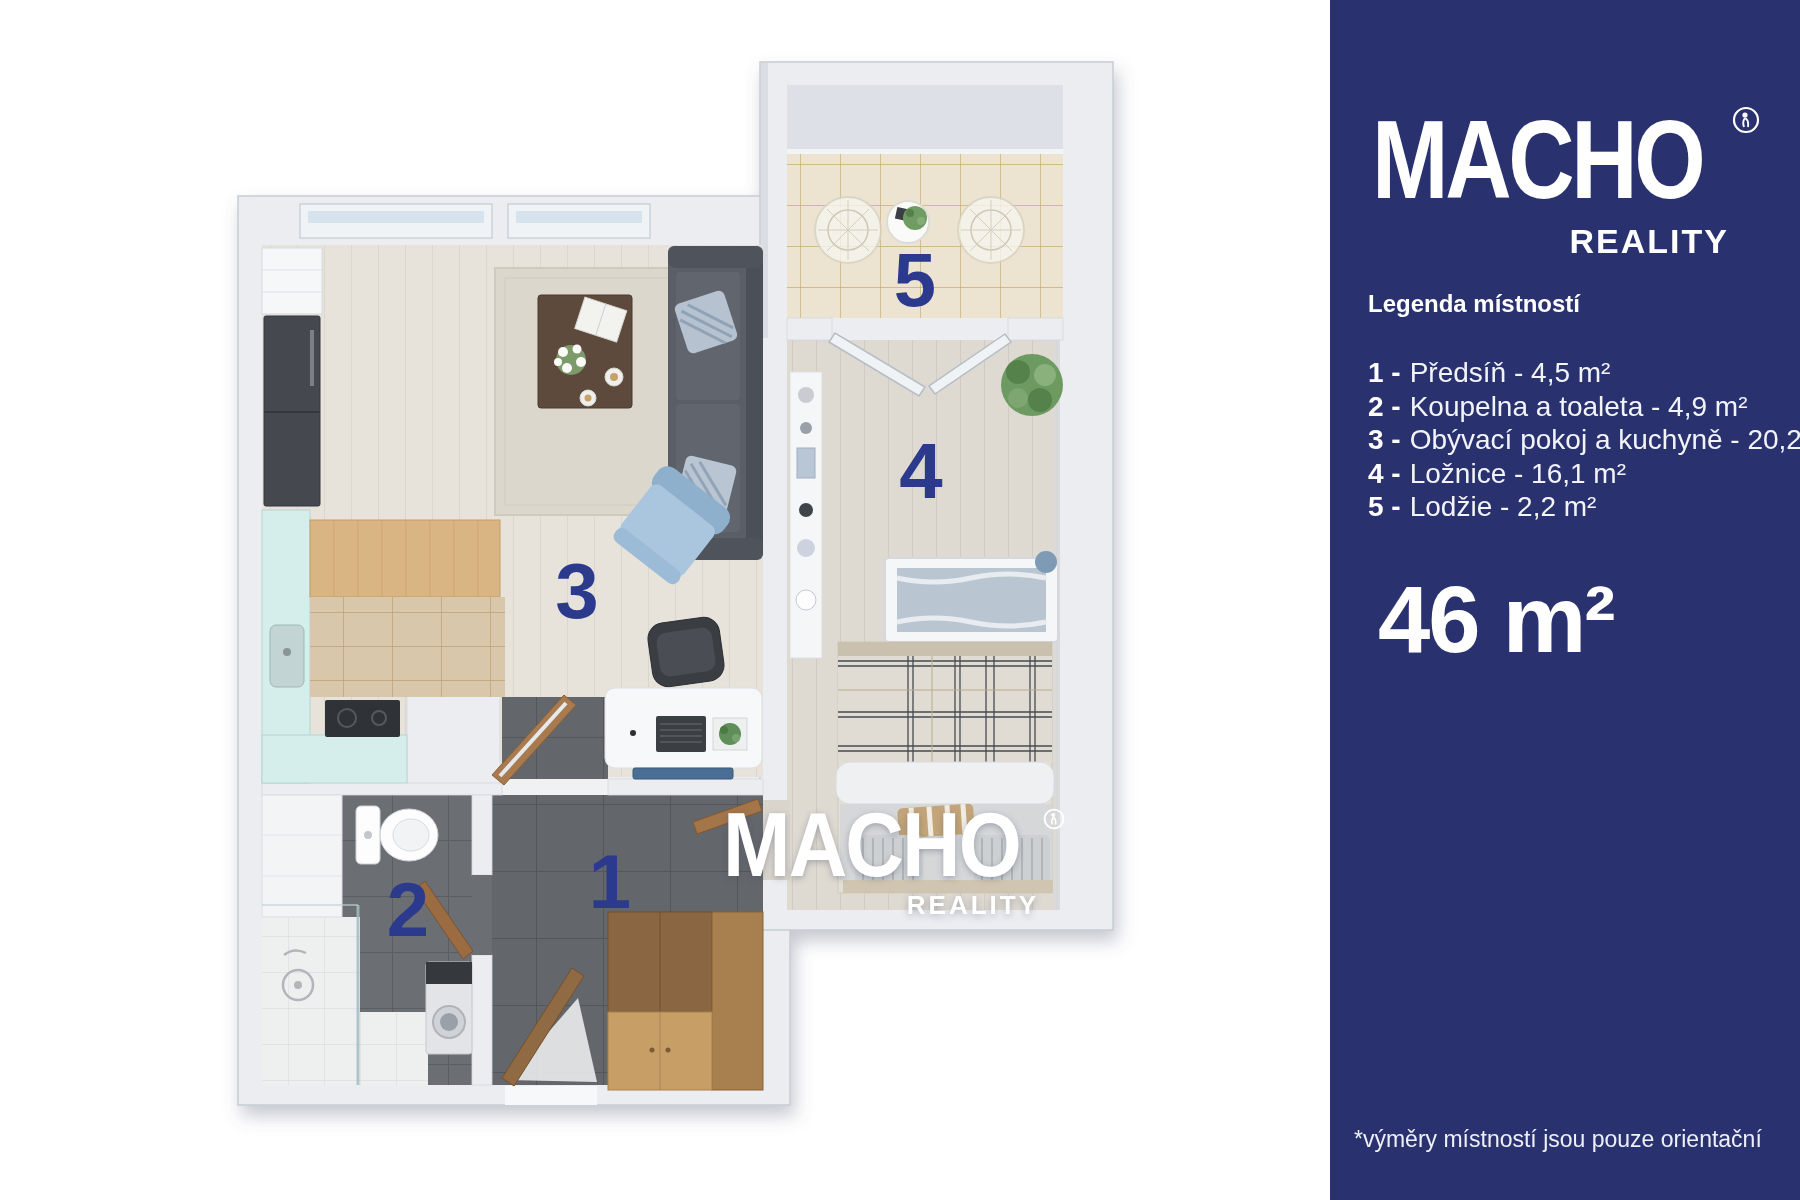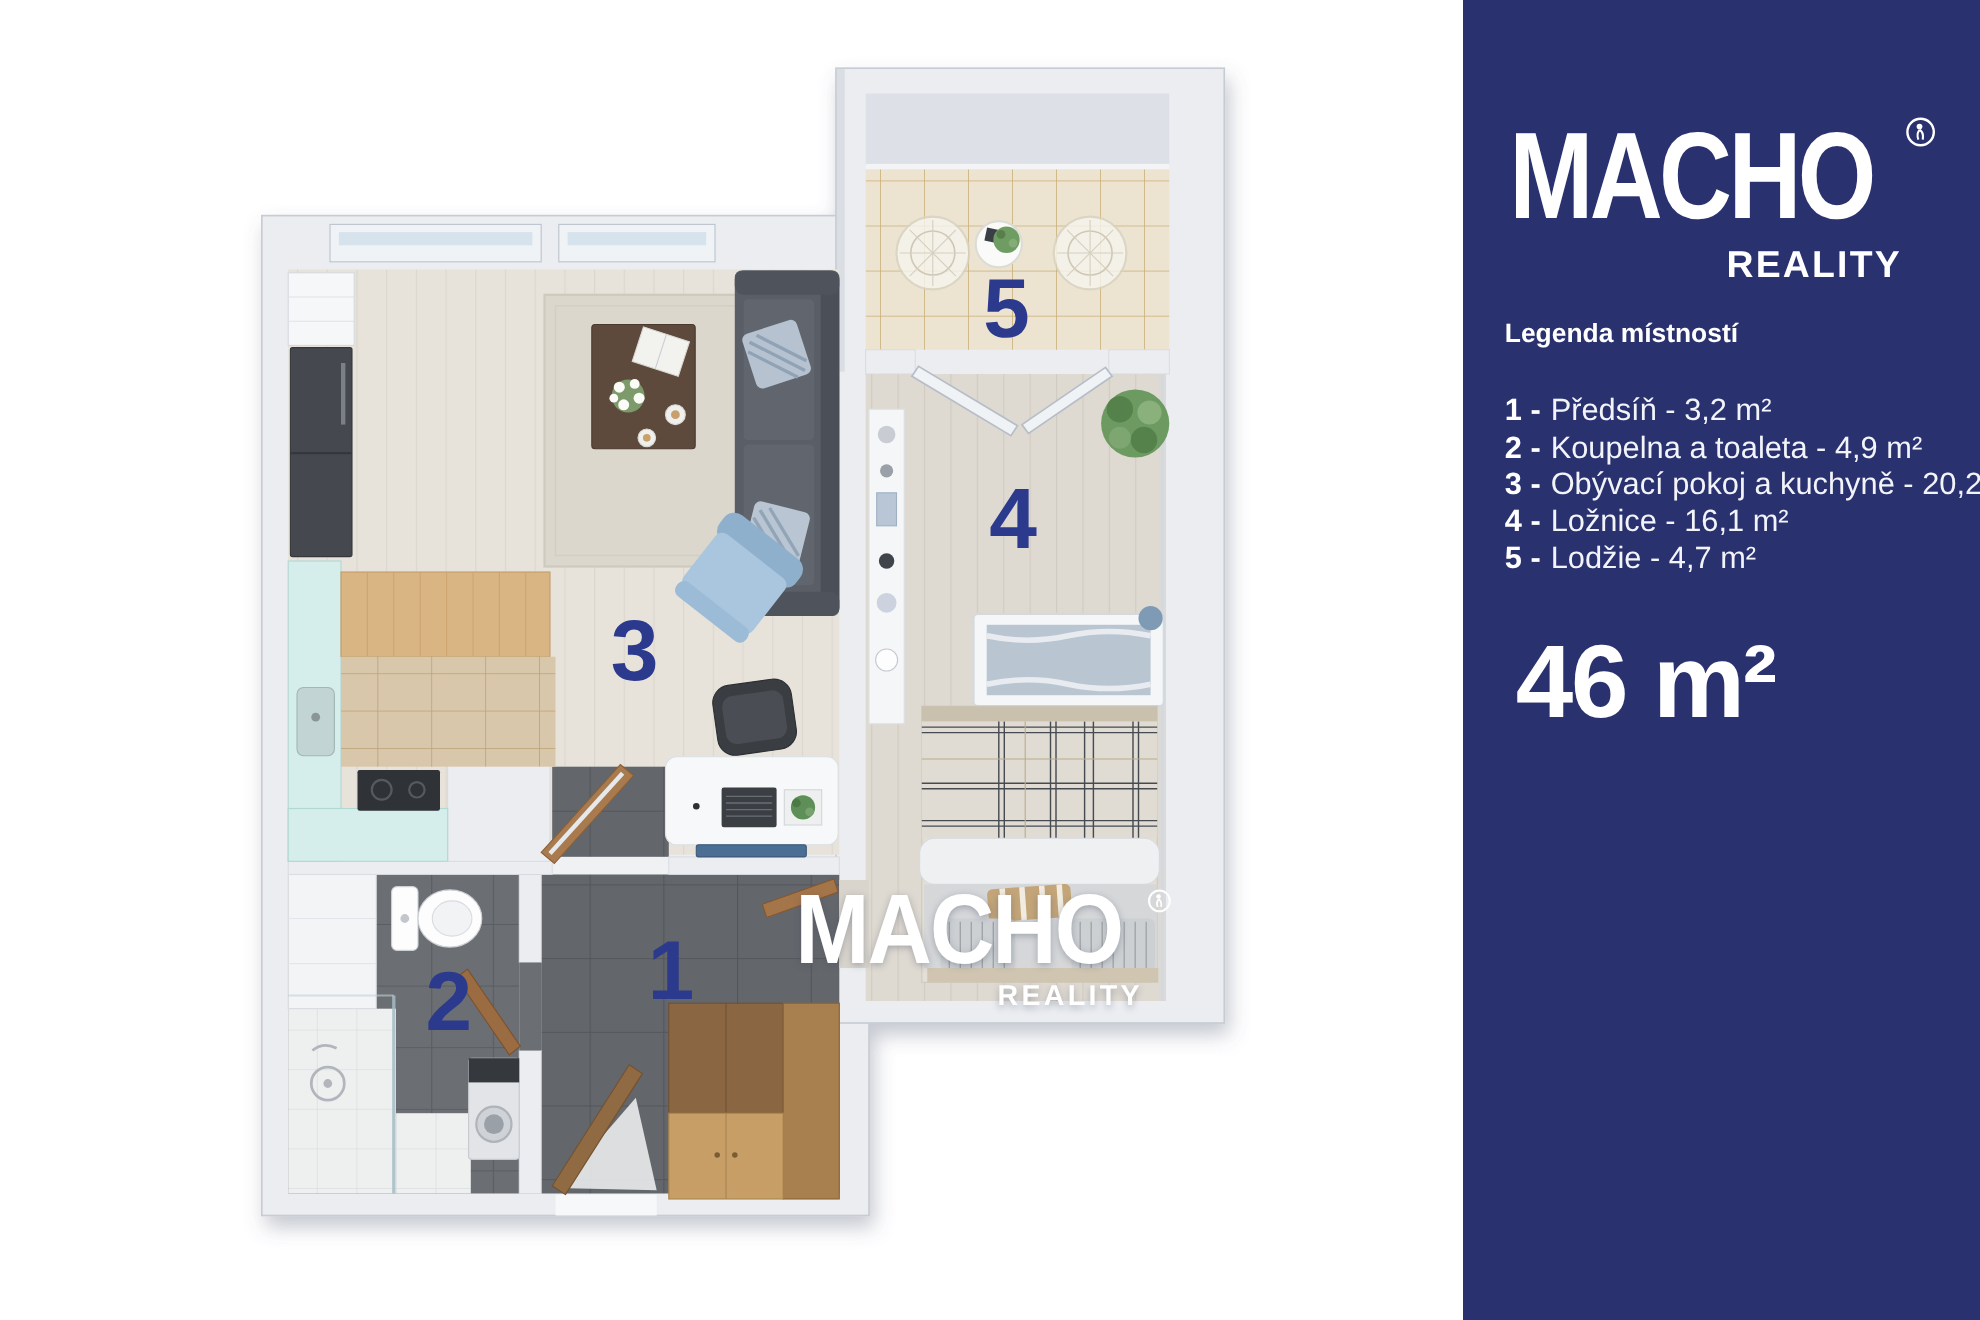--- a/index.html
+++ b/index.html
@@ -415,31 +415,32 @@
       <circle cx="13" cy="9" r="2.6" fill="#ffffff"></circle>
       <path d="M13 12 q-3 4 -1 9 M13 12 q4 2 3 9" stroke="#ffffff" stroke-width="1.9" fill="none"></path>
     </svg>
     <div class="logo-sub">REALITY</div>
   </div>
 
   <div class="legend-heading">Legenda místností</div>
 
   <div class="legend">
     <div class="legend-item">
-      <span class="li-num">1 -</span><span class="li-label">Předsíň - 3,2 m²</span>
+      <span class="li-num">1 -</span><span class="li-label">Předsíň - 4,5 m²</span>
     </div>
     <div class="legend-item">
       <span class="li-num">2 -</span><span class="li-label">Koupelna a toaleta - 4,9 m²</span>
     </div>
     <div class="legend-item">
       <span class="li-num">3 -</span><span class="li-label">Obývací pokoj a kuchyně - 20,2 m²</span>
     </div>
     <div class="legend-item">
       <span class="li-num">4 -</span><span class="li-label">Ložnice - 16,1 m²</span>
     </div>
     <div class="legend-item">
-      <span class="li-num">5 -</span><span class="li-label">Lodžie - 4,7 m²</span>
+      <span class="li-num">5 -</span><span class="li-label">Lodžie - 2,2 m²</span>
     </div>
   </div>
 
   <div class="total-area">46 m²</div>
 
+  <div class="footnote">*výměry místností jsou pouze orientační</div>
 </aside>
 
 </body></html>

